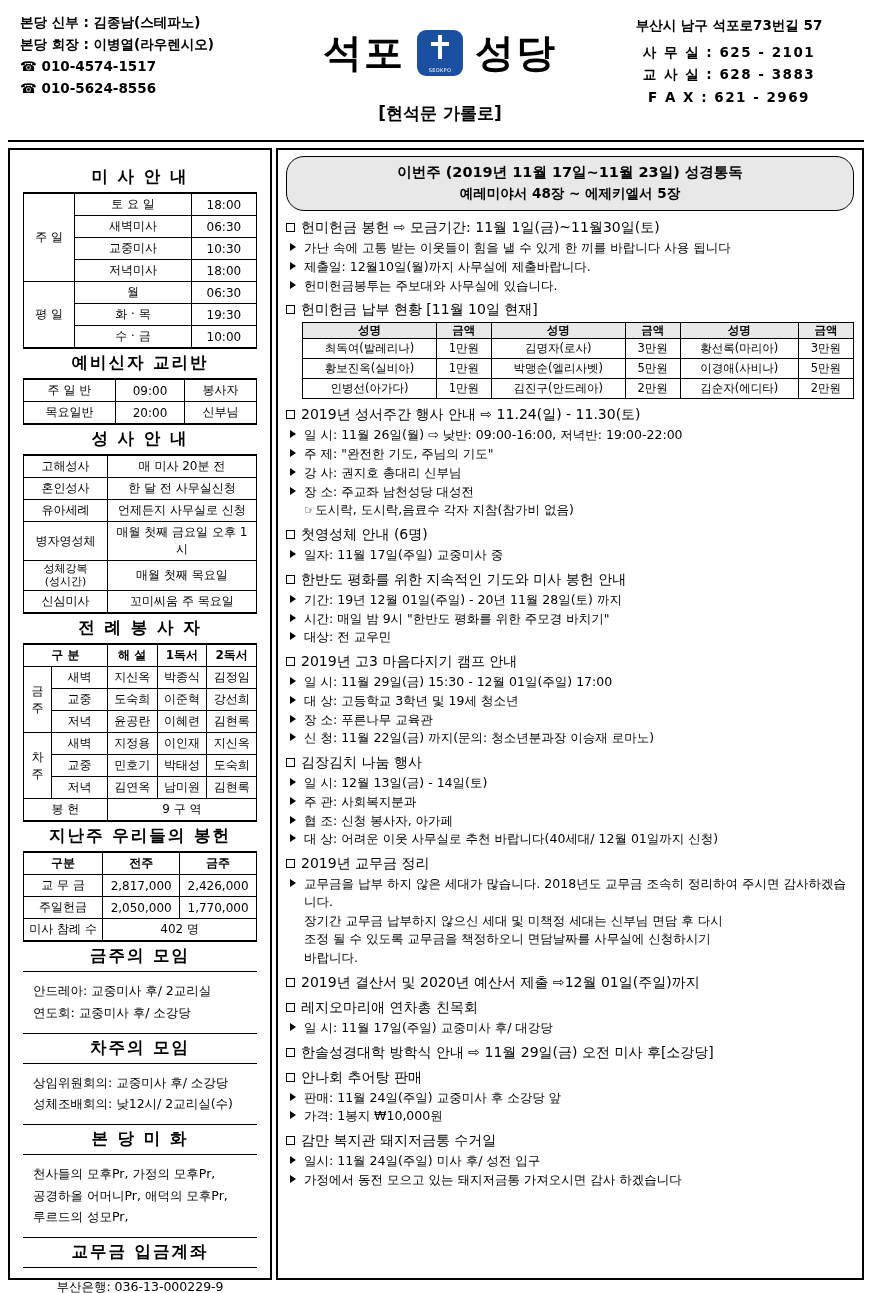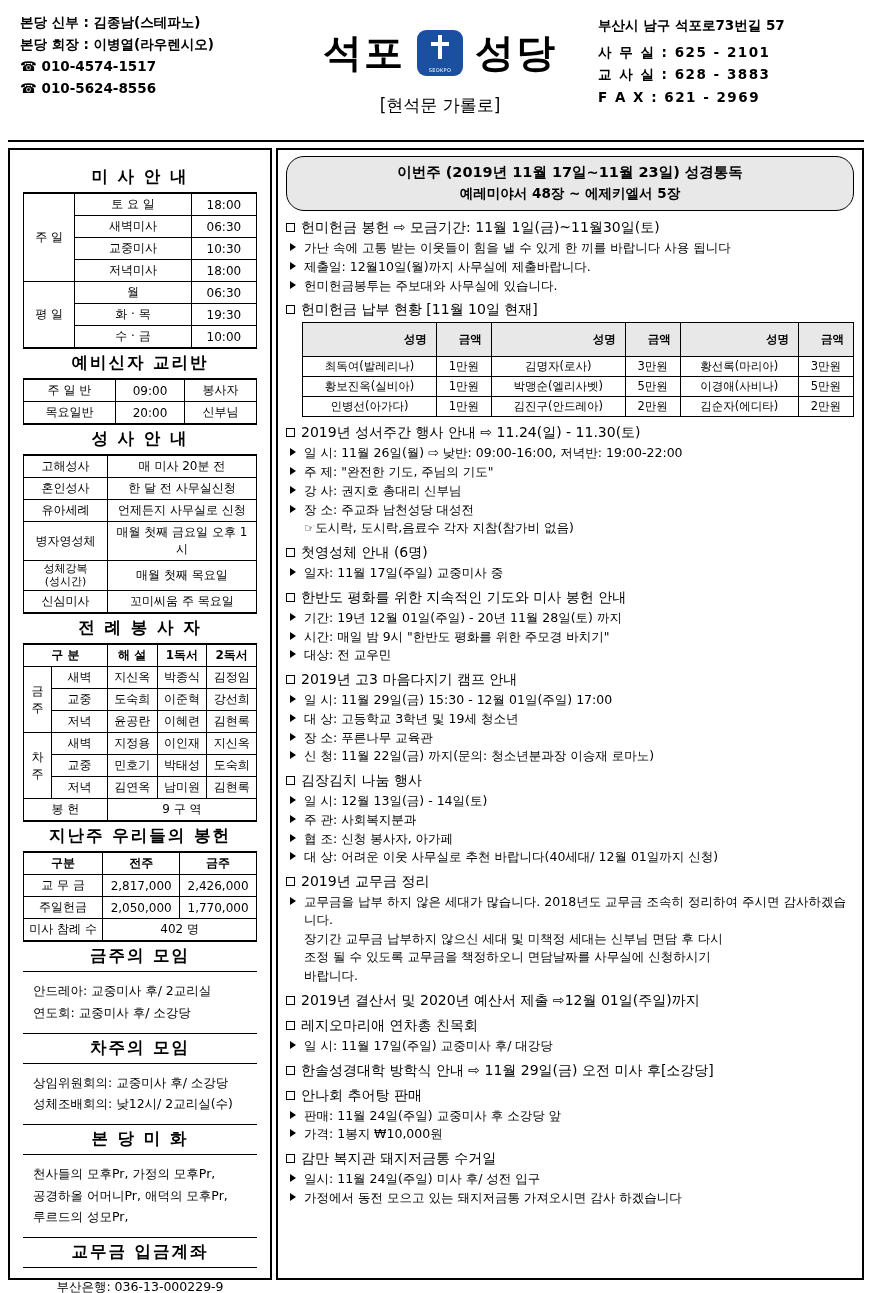--- a/index.html
+++ b/index.html
@@ -68,29 +68,29 @@
     background: #fff;
   }
   .logo .logo-txt {
     position: absolute;
     bottom: 3px; left: 0; right: 0;
     font-size: 5px;
     color: #fff;
     letter-spacing: .3px;
   }
   .church-sub {
-    margin-top: 14px;
+    margin-top: 22px;
     font-size: 17px;
-    font-weight: normal;
+    font-weight: bold;
   }
   .hdr-right {
     width: 262px;
     font-size: 13.5px;
     line-height: 1.68;
-    text-align: left;
+    text-align: center;
     font-weight: bold;
     padding-top: 2px;
   }
   .hdr-right .addr { margin-bottom: 4px; }
   .hdr-right .row { letter-spacing: 1.5px; }
 
   
   .body-wrap {
     display: flex;
     margin-top: 6px;
@@ -192,22 +192,22 @@
   table.rt {
     width: 100%;
     border-collapse: collapse;
     font-size: 11.5px;
     margin: 3px 0 3px 16px;
     width: calc(100% - 16px);
   }
   table.rt th {
     border: 1px solid #000;
     background: #e8e8e8;
-    padding: 9px;
-    text-align: right;
+    padding: 0;
+    text-align: center;
     font-weight: bold;
   }
   table.rt td {
     border: 1px solid #000;
     padding: 2px 4px;
     text-align: center;
   }
 </style>
 </head>
 <body>

